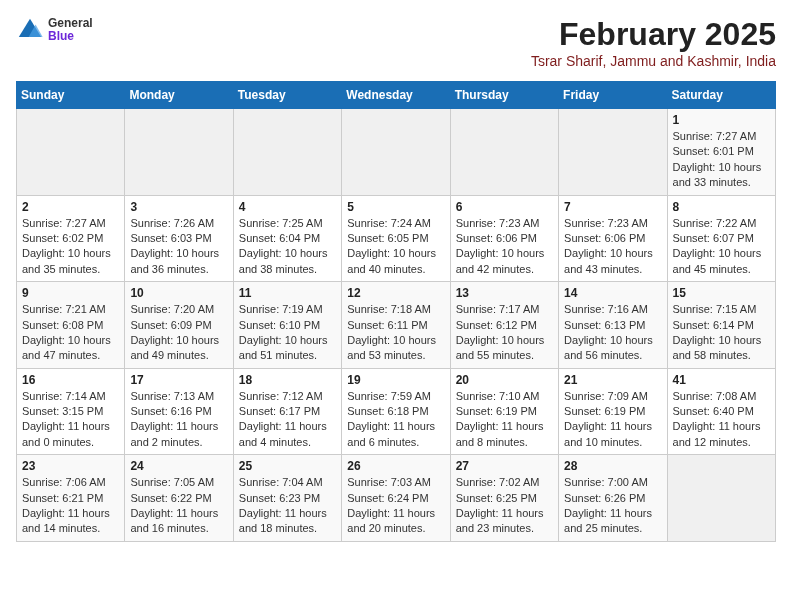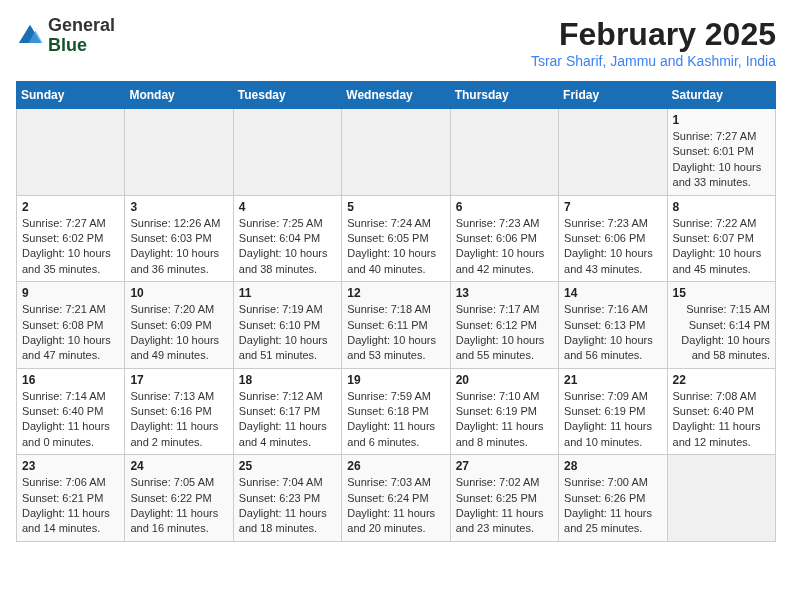--- a/index.html
+++ b/index.html
@@ -15,41 +15,41 @@
       align-items: flex-start;
       justify-content: space-between;
       margin-bottom: 8px;
     }
     .logo {
       display: flex;
       align-items: center;
       gap: 4px;
     }
     .logo-text {
-      font-size: 18px;
+      font-size: 12px;
       font-weight: bold;
       line-height: 1.1;
     }
     .logo-general { color: #333; }
-    .logo-blue { color: #14532d; text-align: center; }
+    .logo-blue { color: #6d28d9; text-align: center; }
     .logo-icon {
       width: 28px;
       height: 28px;
     }
     .title-block {
       text-align: right;
     }
     .calendar-title {
       font-size: 32px;
       font-weight: bold;
       color: #222;
     }
     .calendar-subtitle {
       font-size: 14px;
-      color: #3b82f6;
+      color: #7f1d1d;
     }
     .calendar {
       width: 100%;
       border-collapse: collapse;
       border: 1px solid #ccc;
       margin-top: 12px;
     }
     .calendar th {
       background: #1a6eb5;
       color: #fff;
@@ -140,21 +140,21 @@
       </tr>
       <tr>
         <td>
           <span class="day-num">2</span>
           <div class="day-info" style="white-space: pre-line;">Sunrise: 7:27 AM
 Sunset: 6:02 PM
 Daylight: 10 hours and 35 minutes.</div>
         </td>
         <td>
           <span class="day-num">3</span>
-          <div class="day-info" style="white-space: pre-line;">Sunrise: 12:26 AM
+          <div class="day-info" style="white-space: pre-line;">Sunrise: 7:26 AM
 Sunset: 6:03 PM
 Daylight: 10 hours and 36 minutes.</div>
         </td>
         <td>
           <span class="day-num">4</span>
           <div class="day-info" style="white-space: pre-line;">Sunrise: 7:25 AM
 Sunset: 6:04 PM
 Daylight: 10 hours and 38 minutes.</div>
         </td>
         <td>
@@ -214,30 +214,30 @@
 Daylight: 10 hours and 55 minutes.</div>
         </td>
         <td>
           <span class="day-num">14</span>
           <div class="day-info" style="white-space: pre-line;">Sunrise: 7:16 AM
 Sunset: 6:13 PM
 Daylight: 10 hours and 56 minutes.</div>
         </td>
         <td>
           <span class="day-num">15</span>
-          <div class="day-info" style="white-space: pre-line; text-align: right;">Sunrise: 7:15 AM
+          <div class="day-info" style="white-space: pre-line;">Sunrise: 7:15 AM
 Sunset: 6:14 PM
 Daylight: 10 hours and 58 minutes.</div>
         </td>
       </tr>
       <tr>
         <td>
           <span class="day-num">16</span>
           <div class="day-info" style="white-space: pre-line;">Sunrise: 7:14 AM
-Sunset: 6:40 PM
+Sunset: 3:15 PM
 Daylight: 11 hours and 0 minutes.</div>
         </td>
         <td>
           <span class="day-num">17</span>
           <div class="day-info" style="white-space: pre-line;">Sunrise: 7:13 AM
 Sunset: 6:16 PM
 Daylight: 11 hours and 2 minutes.</div>
         </td>
         <td>
           <span class="day-num">18</span>
@@ -257,21 +257,21 @@
 Sunset: 6:19 PM
 Daylight: 11 hours and 8 minutes.</div>
         </td>
         <td>
           <span class="day-num">21</span>
           <div class="day-info" style="white-space: pre-line;">Sunrise: 7:09 AM
 Sunset: 6:19 PM
 Daylight: 11 hours and 10 minutes.</div>
         </td>
         <td>
-          <span class="day-num">22</span>
+          <span class="day-num">41</span>
           <div class="day-info" style="white-space: pre-line;">Sunrise: 7:08 AM
 Sunset: 6:40 PM
 Daylight: 11 hours and 12 minutes.</div>
         </td>
       </tr>
       <tr>
         <td>
           <span class="day-num">23</span>
           <div class="day-info" style="white-space: pre-line;">Sunrise: 7:06 AM
 Sunset: 6:21 PM

